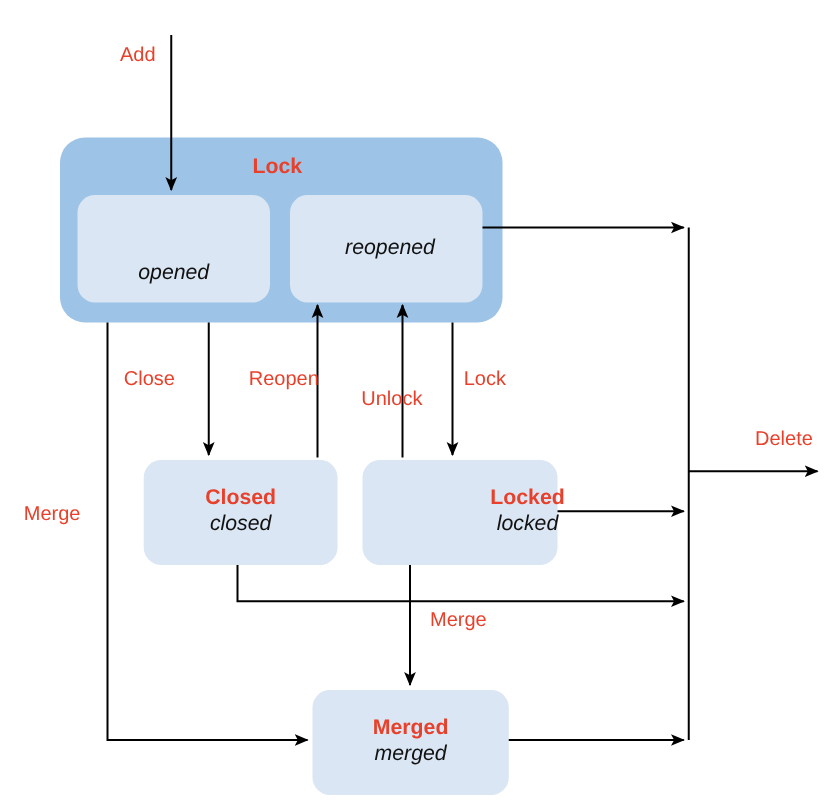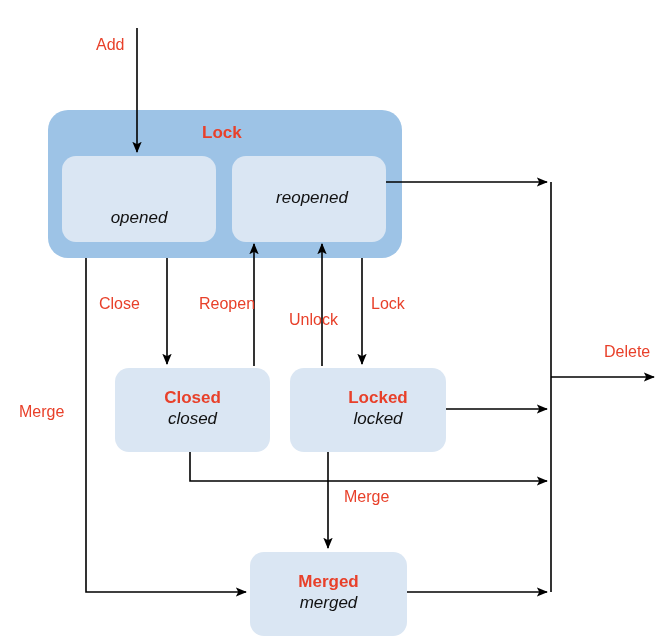--- a/index.html
+++ b/index.html
@@ -131,21 +131,21 @@
 
   <div class="state-text-block" style="left:232px; top:188px; width:160px;">
     <div class="state-sub">reopened</div>
   </div>
 
   <div class="state-text-block" style="left:115px; top:388px; width:155px;">
     <div class="state-title">Closed</div>
     <div class="state-sub">closed</div>
   </div>
 
-  <div class="state-text-block" style="left:290px; top:388px; width:176px;">
+  <div class="state-text-block" style="left:290px; top:388px; width:176px;padding-left:44px;">
     <div class="state-title">Locked</div>
     <div class="state-sub">locked</div>
   </div>
 
   <div class="state-text-block" style="left:250px; top:572px; width:157px;">
     <div class="state-title">Merged</div>
     <div class="state-sub">merged</div>
   </div>
 
   <div class="lbl edge-label" style="left:96px; top:37px;">Add</div>

